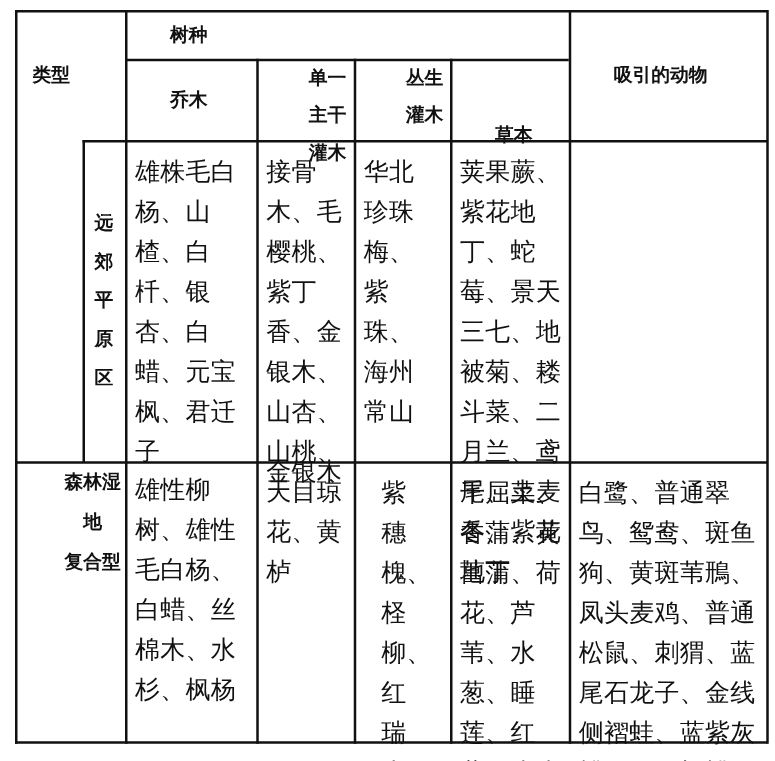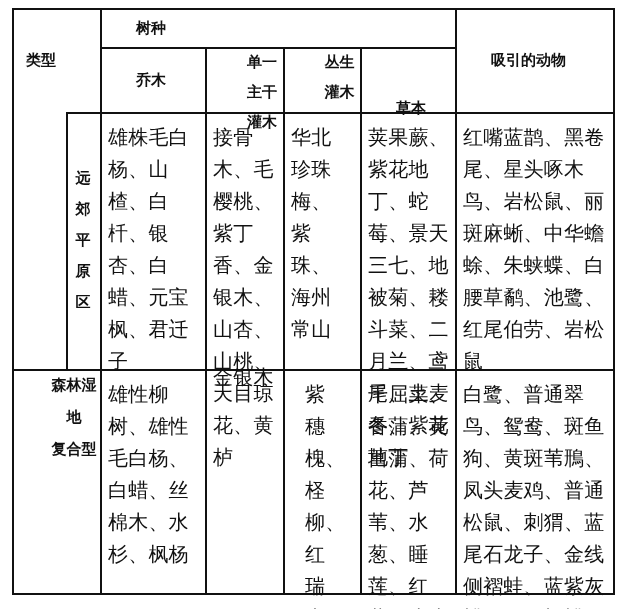--- a/index.html
+++ b/index.html
@@ -66,24 +66,23 @@
     <span>远</span>
     <span>郊</span>
     <span>平</span>
     <span>原</span>
     <span>区</span>
   </div>
   <div class="cell body-text" style="left:88px;top:104px;width:105px;height:257px;">雄株毛白杨、山楂、白杄、银杏、白蜡、元宝枫、君迁子</div>
   <div class="cell body-text" style="left:193px;top:104px;width:78px;height:257px;">接骨木、毛樱桃、紫丁香、金银木、山杏、山桃、天目琼花、黄栌</div>
   <div class="cell body-text" style="left:271px;top:104px;width:73px;height:257px;">华北珍珠梅、紫珠、海州常山</div>
   <div class="cell body-text" style="left:348px;top:104px;width:95px;height:257px;">荚果蕨、紫花地丁、蛇莓、景天三七、地被菊、耧斗菜、二月兰、鸢尾、土麦冬、紫花地丁</div>
-  <div class="cell body-text" style="left:443px;top:104px;width:158px;height:257px;">红嘴蓝鹊、黑卷尾、星头啄木鸟、岩松鼠、丽斑麻蜥、中华蟾蜍、朱蛱蝶、白腰草鹬、池鹭、红尾伯劳、岩松鼠</div>
 
   <div class="cell hdr" style="left:0;top:361px;width:88px;height:172px;flex-direction:column;line-height:32px;">
     <span>森林湿地</span>
     <span>复合型</span>
   </div>
-  <div class="cell body-text" style="left:88px;top:361px;width:105px;height:199px;">雄性柳树、雄性毛白杨、白蜡、丝棉木、水杉、枫杨</div>
+  <div class="cell body-text" style="left:88px;top:361px;width:105px;height:199px;font-family:Liberation Mono, monospace;">雄性柳树、雄性毛白杨、白蜡、丝棉木、水杉、枫杨</div>
   <div class="cell body-text" style="left:193px;top:344px;width:94px;height:224px;border-radius:22px;">金银木</div>
   <div class="cell body-text" style="left:259px;top:361px;width:77px;height:224px;padding-left:34px;">紫穗槐、柽柳、红瑞木、迎春</div>
   <div class="cell body-text" style="left:348px;top:361px;width:95px;height:224px;">千屈菜、香蒲、黄菖蒲、荷花、芦苇、水葱、睡莲、红蓼、水生鸢尾、紫花地丁</div>
   <div class="cell body-text" style="left:443px;top:361px;width:158px;height:224px;">白鹭、普通翠鸟、鸳鸯、斑鱼狗、黄斑苇鳽、凤头麦鸡、普通松鼠、刺猬、蓝尾石龙子、金线侧褶蛙、蓝紫灰蝶、绿豹蛱蝶</div>
 </div>
 
 </body></html>

